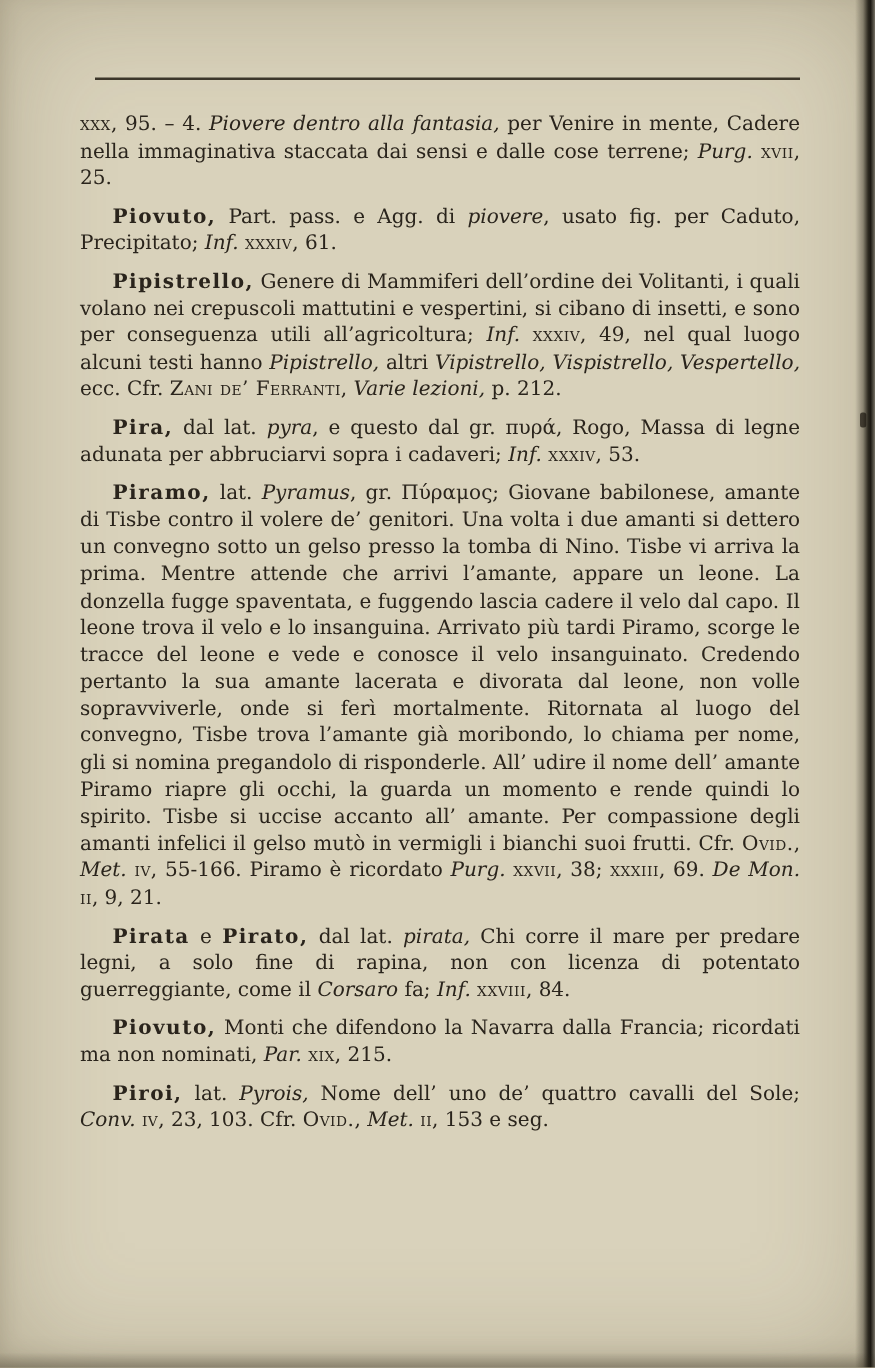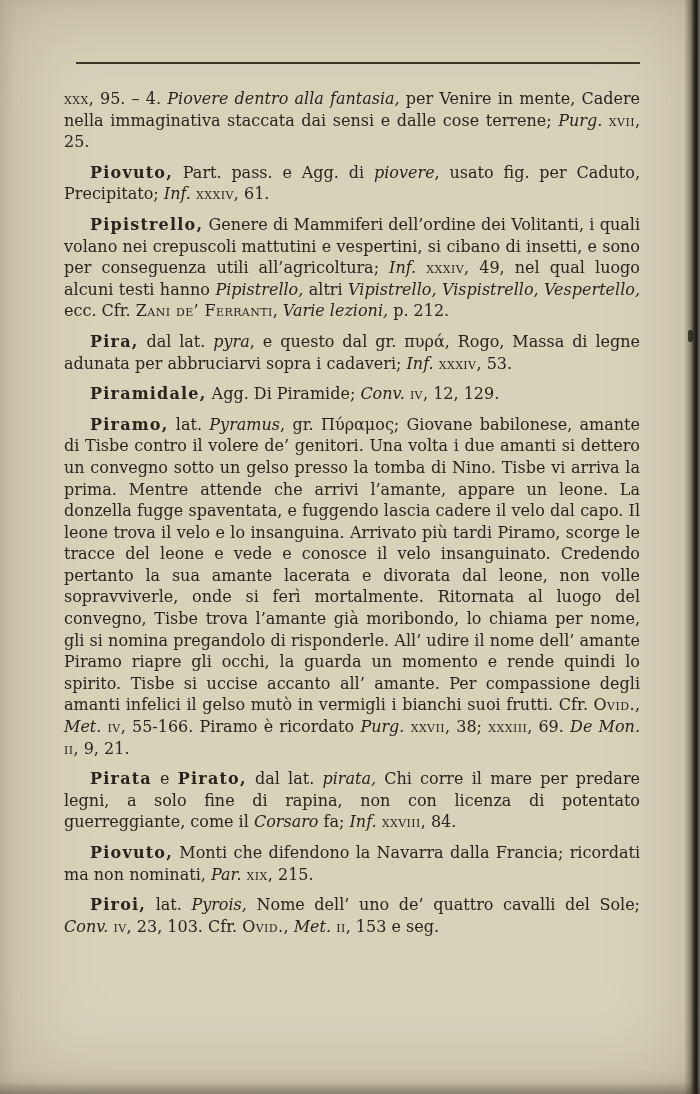--- a/index.html
+++ b/index.html
@@ -103,21 +103,20 @@
 <div class="page">
 
 
   <div class="header-rule"></div>
 
   <div class="dictionary-text">
     <p class="continuation"><span class="seg-sc">xxx</span><span class="seg-p">, 95. – 4. </span><span class="seg-i">Piovere dentro alla fantasia,</span><span class="seg-p"> per Venire in mente, Cadere nella immaginativa staccata dai sensi e dalle cose terrene; </span><span class="seg-i">Purg.</span><span class="seg-p"> </span><span class="seg-sc">xvii</span><span class="seg-p">, 25.</span></p>
     <p><span class="seg-b">Piovuto,</span><span class="seg-p"> Part. pass. e Agg. di </span><span class="seg-i">piovere</span><span class="seg-p">, usato fig. per Caduto, Precipitato; </span><span class="seg-i">Inf.</span><span class="seg-p"> </span><span class="seg-sc">xxxiv</span><span class="seg-p">, 61.</span></p>
     <p><span class="seg-b">Pipistrello,</span><span class="seg-p"> Genere di Mammiferi dell’ordine dei Volitanti, i quali volano nei crepuscoli mattutini e vespertini, si cibano di insetti, e sono per conseguenza utili all’agricoltura; </span><span class="seg-i">Inf.</span><span class="seg-p"> </span><span class="seg-sc">xxxiv</span><span class="seg-p">, 49, nel qual luogo alcuni testi hanno </span><span class="seg-i">Pipistrello,</span><span class="seg-p"> altri </span><span class="seg-i">Vipistrello, Vispistrello, Vespertello,</span><span class="seg-p"> ecc. Cfr. </span><span class="seg-sc">Zani de’ Ferranti</span><span class="seg-p">, </span><span class="seg-i">Varie lezioni,</span><span class="seg-p"> p. 212.</span></p>
     <p><span class="seg-b">Pira,</span><span class="seg-p"> dal lat. </span><span class="seg-i">pyra</span><span class="seg-p">, e questo dal gr. πυρά, Rogo, Massa di legne adunata per abbruciarvi sopra i cadaveri; </span><span class="seg-i">Inf.</span><span class="seg-p"> </span><span class="seg-sc">xxxiv</span><span class="seg-p">, 53.</span></p>
-    <p><span class="seg-b">Piramidale,</span><span class="seg-p"> Agg. Di Piramide; </span><span class="seg-i">Conv.</span><span class="seg-p"> </span><span class="seg-sc">iv</span><span class="seg-p">, 12, 129.</span></p>
     <p><span class="seg-b">Piramo,</span><span class="seg-p"> lat. </span><span class="seg-i">Pyramus</span><span class="seg-p">, gr. Πύραμος; Giovane babilonese, amante di Tisbe contro il volere de’ genitori. Una volta i due amanti si dettero un convegno sotto un gelso presso la tomba di Nino. Tisbe vi arriva la prima. Mentre attende che arrivi l’amante, appare un leone. La donzella fugge spaventata, e fuggendo lascia cadere il velo dal capo. Il leone trova il velo e lo insanguina. Arrivato più tardi Piramo, scorge le tracce del leone e vede e conosce il velo insanguinato. Credendo pertanto la sua amante lacerata e divorata dal leone, non volle sopravviverle, onde si ferì mortalmente. Ritornata al luogo del convegno, Tisbe trova l’amante già moribondo, lo chiama per nome, gli si nomina pregandolo di risponderle. All’ udire il nome dell’ amante Piramo riapre gli occhi, la guarda un momento e rende quindi lo spirito. Tisbe si uccise accanto all’ amante. Per compassione degli amanti infelici il gelso mutò in vermigli i bianchi suoi frutti. Cfr. </span><span class="seg-sc">Ovid.</span><span class="seg-p">, </span><span class="seg-i">Met.</span><span class="seg-p"> </span><span class="seg-sc">iv</span><span class="seg-p">, 55-166. Piramo è ricordato </span><span class="seg-i">Purg.</span><span class="seg-p"> </span><span class="seg-sc">xxvii</span><span class="seg-p">, 38; </span><span class="seg-sc">xxxiii</span><span class="seg-p">, 69. </span><span class="seg-i">De Mon.</span><span class="seg-p"> </span><span class="seg-sc">ii</span><span class="seg-p">, 9, 21.</span></p>
     <p><span class="seg-b">Pirata</span><span class="seg-p"> e </span><span class="seg-b">Pirato,</span><span class="seg-p"> dal lat. </span><span class="seg-i">pirata,</span><span class="seg-p"> Chi corre il mare per predare legni, a solo fine di rapina, non con licenza di potentato guerreggiante, come il </span><span class="seg-i">Corsaro</span><span class="seg-p"> fa; </span><span class="seg-i">Inf.</span><span class="seg-p"> </span><span class="seg-sc">xxviii</span><span class="seg-p">, 84.</span></p>
     <p><span class="seg-b">Piovuto,</span><span class="seg-p"> Monti che difendono la Navarra dalla Francia; ricordati ma non nominati, </span><span class="seg-i">Par.</span><span class="seg-p"> </span><span class="seg-sc">xix</span><span class="seg-p">, 215.</span></p>
     <p><span class="seg-b">Piroi,</span><span class="seg-p"> lat. </span><span class="seg-i">Pyrois,</span><span class="seg-p"> Nome dell’ uno de’ quattro cavalli del Sole; </span><span class="seg-i">Conv.</span><span class="seg-p"> </span><span class="seg-sc">iv</span><span class="seg-p">, 23, 103. Cfr. </span><span class="seg-sc">Ovid.</span><span class="seg-p">, </span><span class="seg-i">Met.</span><span class="seg-p"> </span><span class="seg-sc">ii</span><span class="seg-p">, 153 e seg.</span></p>
   </div>
 
   <div class="scan-speck"></div>
   <div class="scan-edge-right"></div>
   <div class="scan-edge-bottom"></div>
 </div>

